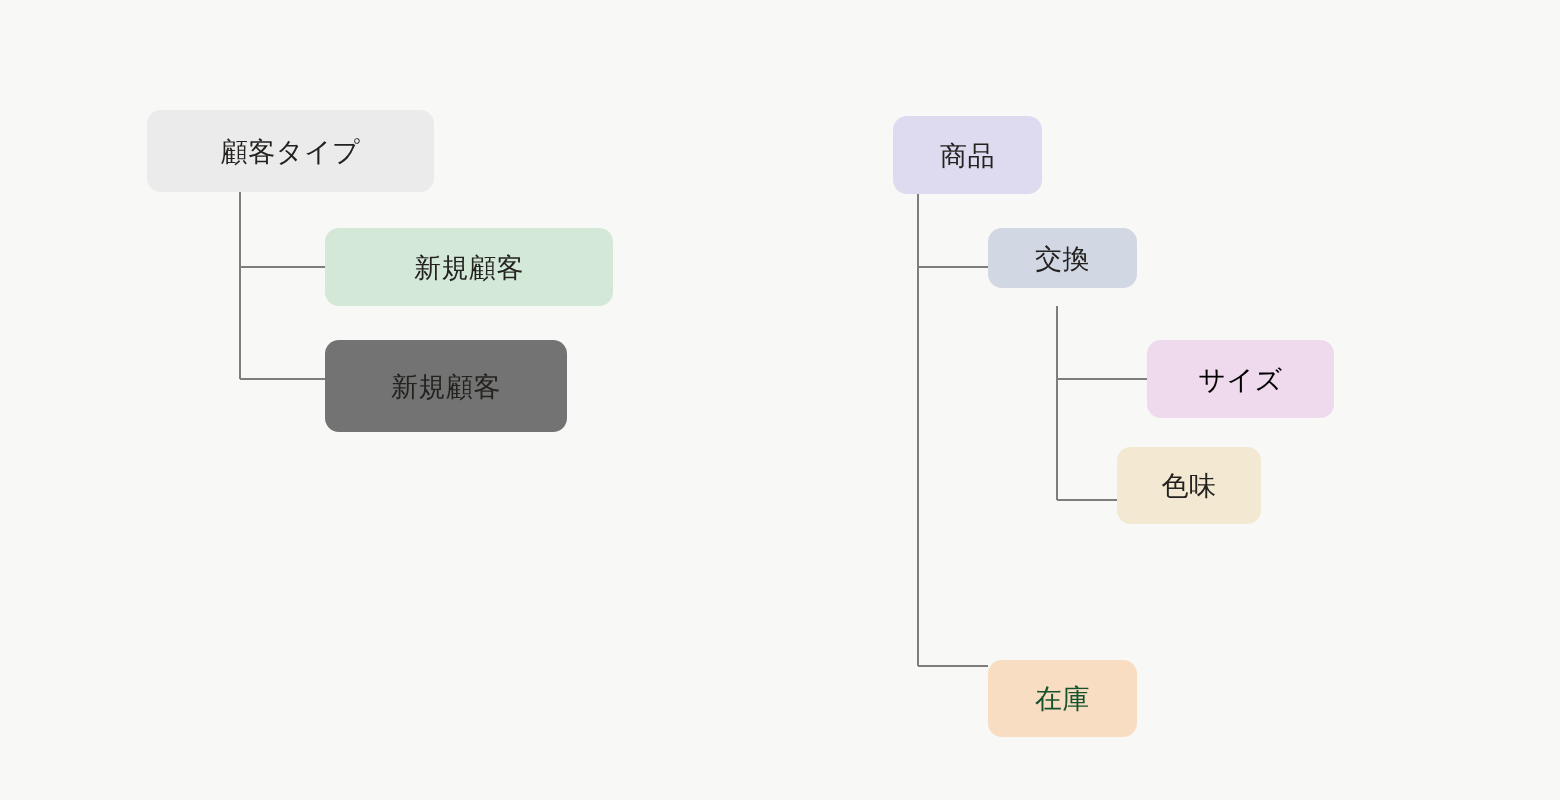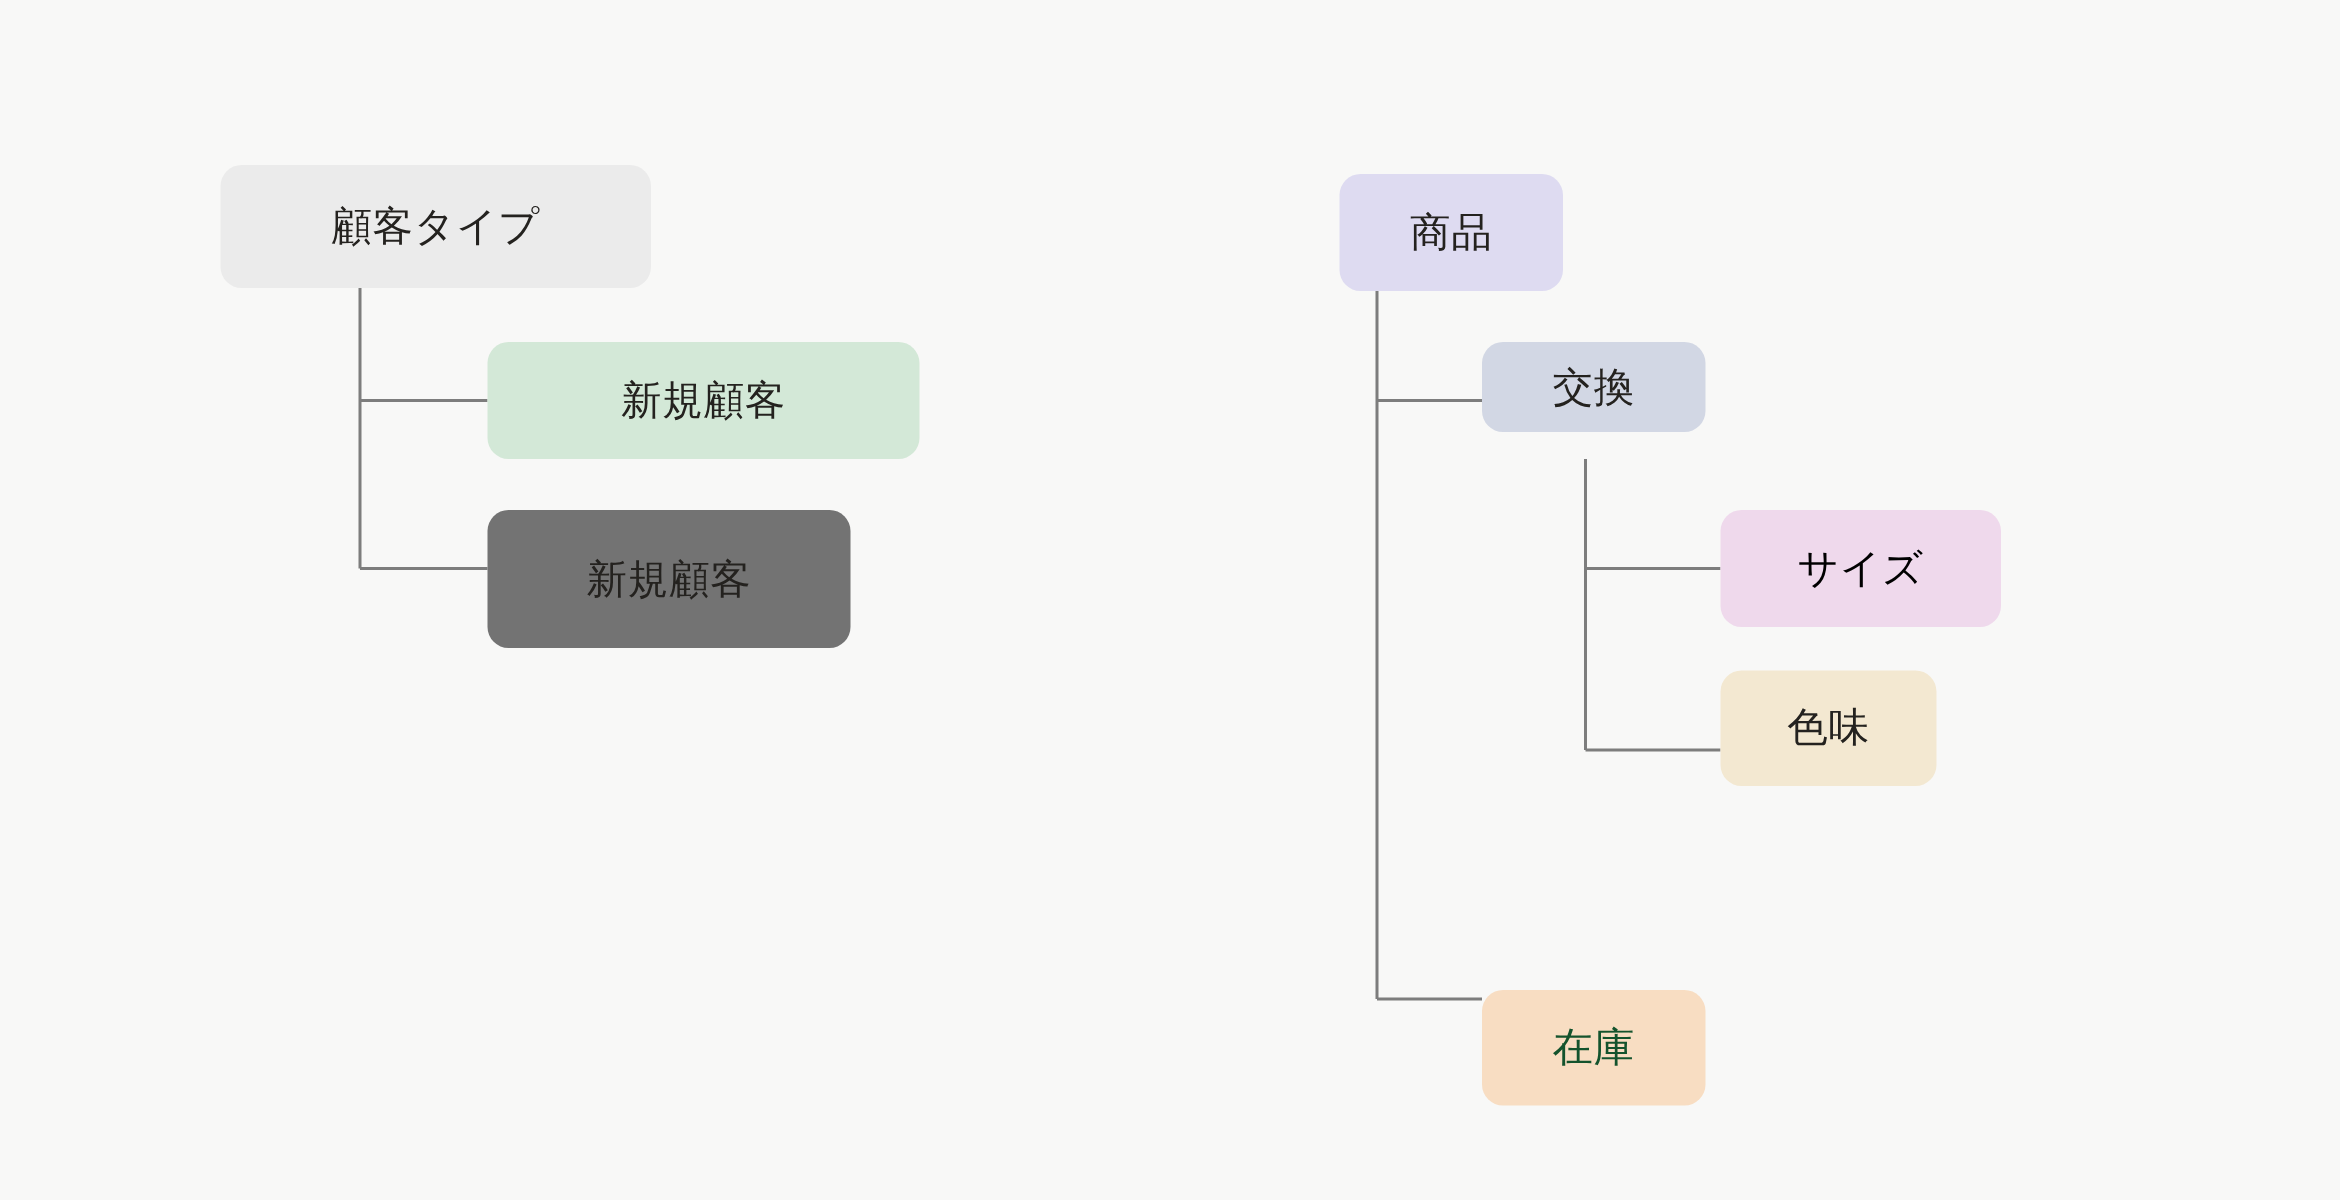--- a/index.html
+++ b/index.html
@@ -72,20 +72,20 @@
       </div>
       <div class="node" style="left: 893px; top: 116px; width: 149px; height: 78px; background: rgb(222, 219, 241); color: rgb(36, 34, 31);">
         <span>商品</span>
       </div>
       <div class="node" style="left: 988px; top: 228px; width: 149px; height: 60px; background: rgb(210, 215, 228); color: rgb(36, 34, 31);">
         <span>交換</span>
       </div>
       <div class="node" style="left: 1147px; top: 340px; width: 187px; height: 78px; background: rgb(239, 217, 236); color: #000000;">
         <span>サイズ</span>
       </div>
-      <div class="node" style="left: 1147px; top: 447px; width: 144px; height: 77px; background: rgb(243, 232, 209); color: rgb(36, 34, 31);">
+      <div class="node" style="left: 1117px; top: 447px; width: 144px; height: 77px; background: rgb(243, 232, 209); color: rgb(36, 34, 31);">
         <span>色味</span>
       </div>
       <div class="node" style="left: 988px; top: 660px; width: 149px; height: 77px; background: rgb(248, 221, 194); color: #14532d;">
         <span>在庫</span>
       </div>
     </div>
 </div>
 
 </body></html>

